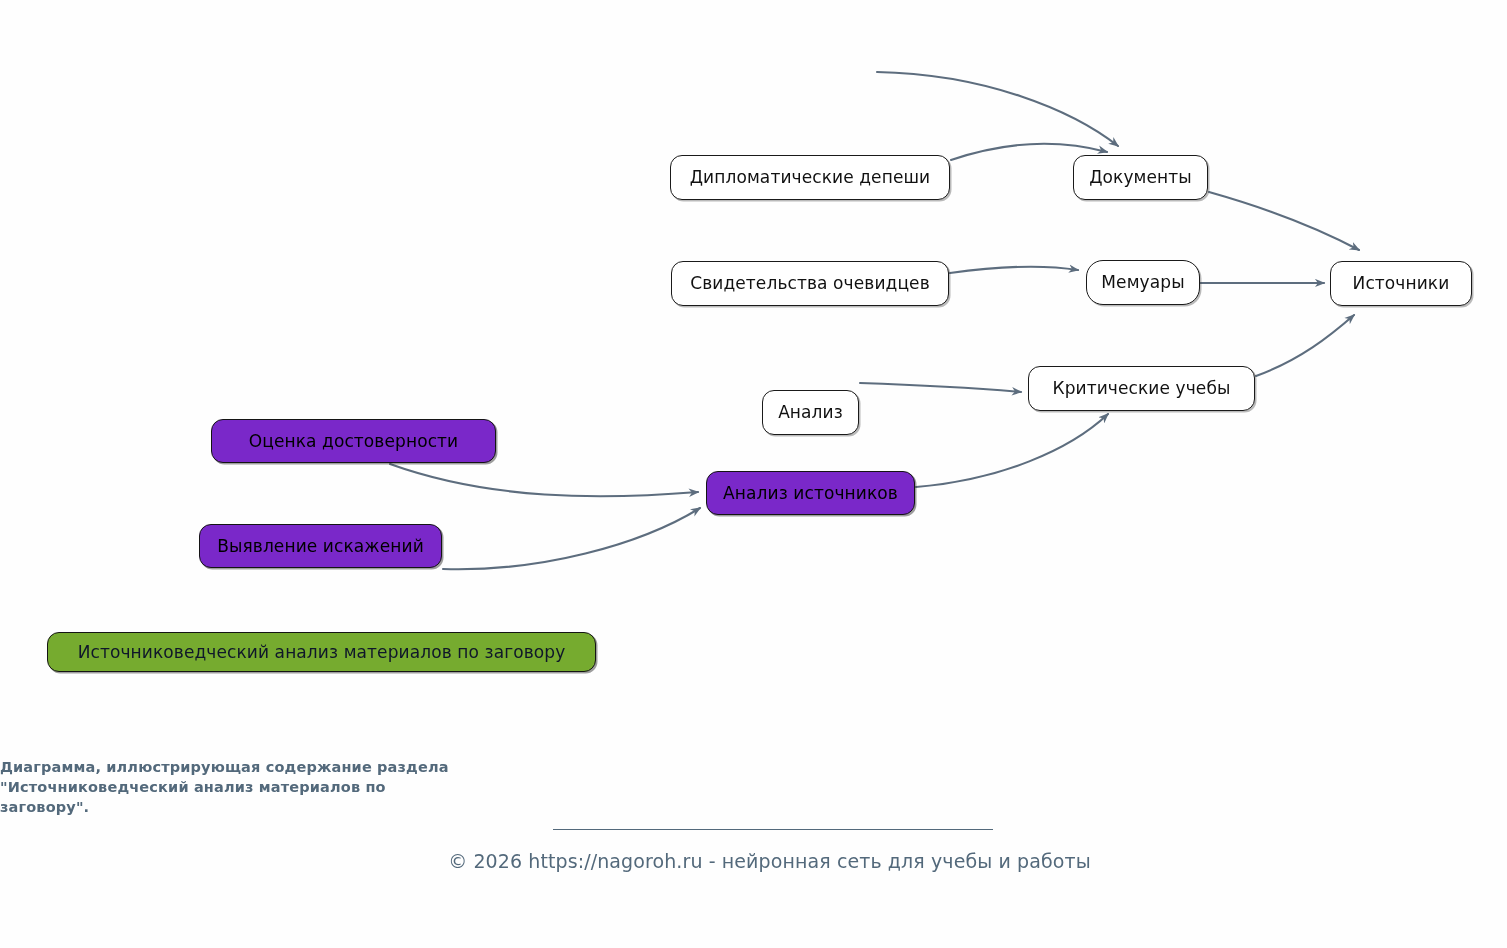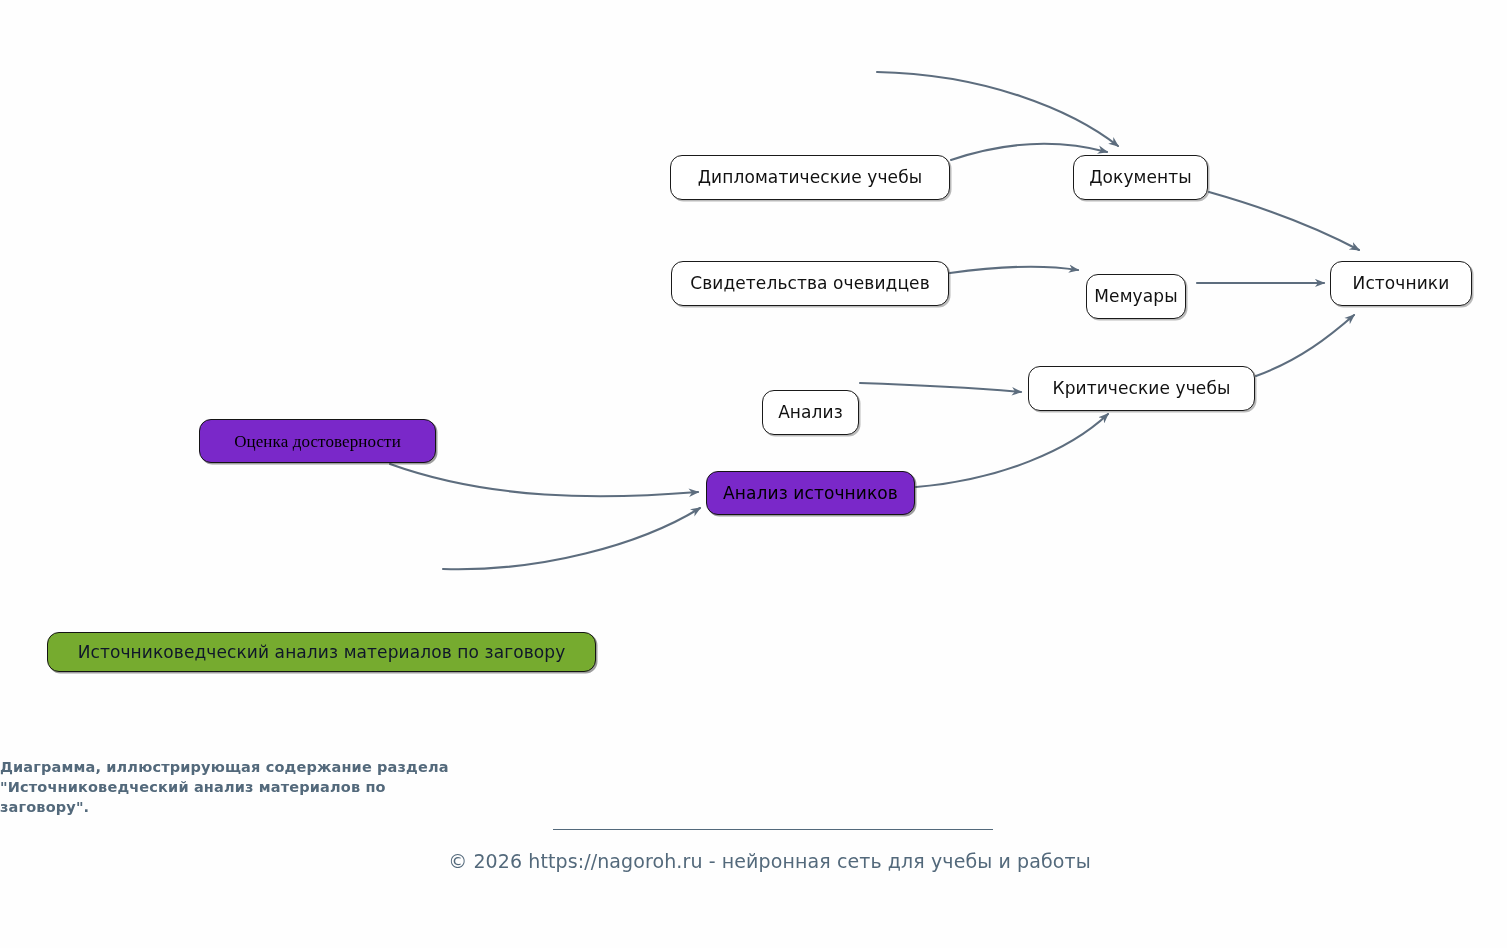--- a/index.html
+++ b/index.html
@@ -121,51 +121,54 @@
       <path d="M860,383 C920,385 975,388 1021,392"></path>
       <path d="M1256,376 C1300,360 1330,336 1354,315"></path>
       <path d="M390,464 C490,500 600,500 698,492"></path>
       <path d="M443,569 C540,572 640,545 700,508"></path>
       <path d="M916,487 C1000,480 1070,450 1108,414"></path>
     </g>
   </svg>
 
 
   <div class="node plain" style="left:670px; top:155px; width:280px; height:45px;">
-    <span>Дипломатические учебы</span>
+    <span>Дипломатические депеши</span>
   </div>
 
   <div class="node plain" style="left:671px; top:261px; width:278px; height:45px;">
     <span>Свидетельства очевидцев</span>
   </div>
 
   <div class="node plain" style="left:1073px; top:155px; width:135px; height:45px;">
     <span>Документы</span>
   </div>
 
-  <div class="node plain" style="left:1086px; top:274px; width:100px; height:45px;">
+  <div class="node plain" style="left:1086px; top:260px; width:114px; height:45px;border-radius:17px;">
     <span>Мемуары</span>
   </div>
 
   <div class="node plain" style="left:1330px; top:261px; width:142px; height:45px;">
     <span>Источники</span>
   </div>
 
   <div class="node plain" style="left:762px; top:366px; width:97px; height:45px;margin-top:24px;">
     <span>Анализ</span>
   </div>
 
   <div class="node plain" style="left:1028px; top:366px; width:227px; height:45px;">
     <span>Критические учебы</span>
   </div>
 
-  <div class="node accent" style="left:199px; top:419px; width:237px; height:44px;font-family:Liberation Serif, serif;">
+  <div class="node accent" style="left:211px; top:419px; width:285px; height:44px;">
     <span>Оценка достоверности</span>
   </div>
 
+  <div class="node accent" style="left:199px; top:524px; width:243px; height:44px;">
+    <span>Выявление искажений</span>
+  </div>
 
   <div class="node accent" style="left:706px; top:471px; width:209px; height:44px;">
     <span>Анализ источников</span>
   </div>
 
   <div class="node root" style="left:47px; top:632px; width:549px; height:40px;">
     <span>Источниковедческий анализ материалов по заговору</span>
   </div>
 
   <div id="caption">

